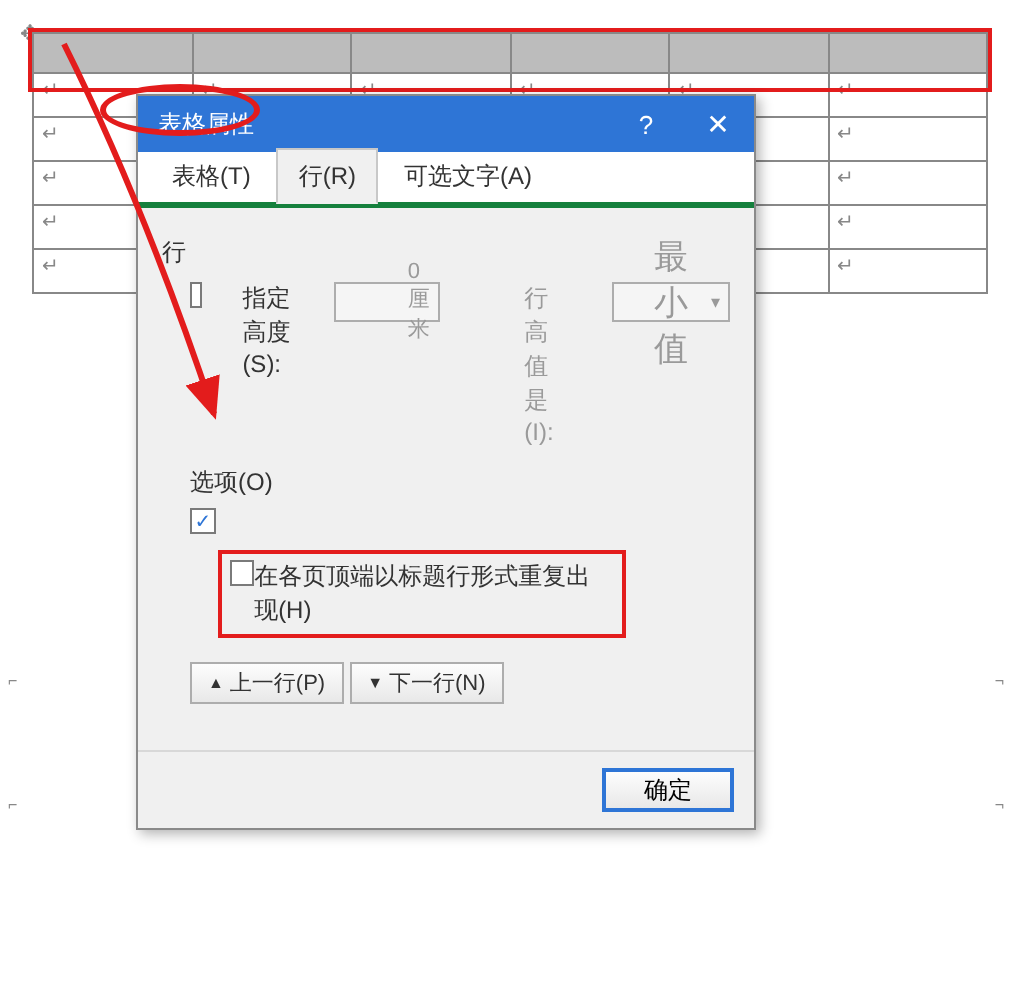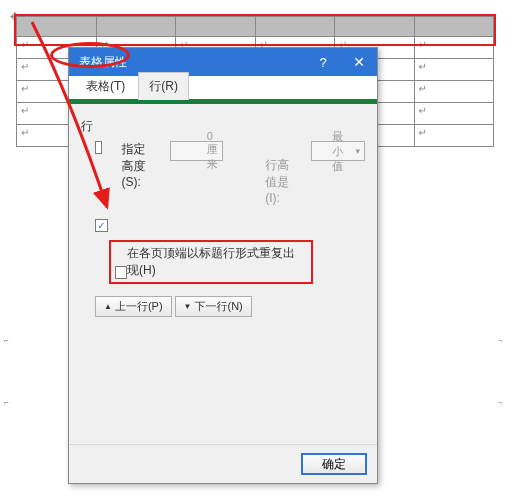--- a/index.html
+++ b/index.html
@@ -8,43 +8,43 @@
   
   .bg-table-wrap { position: absolute; top: 16px; left: 16px; right: 20px; }
   .bg-table { border-collapse: collapse; width: 100%; }
   .bg-table td { border: 1px solid #888; height: 22px; font-size: 10px; color: #888; padding: 2px 4px; vertical-align: top; }
   .bg-table tr.header td { background: #bcbcbc; height: 20px; }
   .bg-table tr.narrow td { border-color: #888; }
   .move-icon { position: absolute; top: 10px; left: 10px; font-size: 12px; color: #888; }
   .red-box-table { position: absolute; top: 14px; left: 14px; right: 18px; height: 32px; border: 2px solid #e31c1c; pointer-events: none; }
 
   
-  .dialog { position: absolute; top: 47px; left: 68px; width: 310px; height: 437px; background: #eab308; border: 1px solid #8a8a8a; box-shadow: 2px 2px 6px rgba(0,0,0,0.3); display: flex; flex-direction: column; }
+  .dialog { position: absolute; top: 47px; left: 68px; width: 310px; height: 368px; background: #eab308; border: 1px solid #8a8a8a; box-shadow: 2px 2px 6px rgba(0,0,0,0.3); display: flex; flex-direction: column; }
   .titlebar { background: #2e75d6; color: #fff; height: 28px; display: flex; align-items: center; padding-left: 10px; font-size: 12px; }
   .titlebar-text { flex: 1; }
   .titlebar-btn { width: 36px; height: 28px; display: flex; align-items: center; justify-content: center; color: #fff; font-size: 13px; }
   .titlebar-btn.close { font-size: 14px; }
 
   
-  .tabstrip { background: #fff; border-bottom: 5px solid #15803d; height: 28px; display: flex; align-items: flex-end; padding-left: 6px; }
+  .tabstrip { background: #fff; border-bottom: 3px solid #15803d; height: 28px; display: flex; align-items: flex-end; padding-left: 6px; }
   .tab { padding: 5px 10px 4px; font-size: 12px; color: #333; border: 1px solid transparent; border-bottom: none; margin-right: 2px; cursor: pointer; }
   .tab.active { background: #f0f0f0; border-color: #c8c8c8; border-bottom: 1px solid #f0f0f0; margin-bottom: -1px; }
 
   
   .content { flex: 1; background: #f0f0f0; padding: 10px 12px; color: #333; font-size: 12px; }
   .section-label { margin: 4px 0 6px; }
   .indent { margin-left: 14px; }
   .row { display: flex; gap: 20px; margin: 4px 0; }
   .checkbox { width: 13px; height: 13px; border: 1px solid #7a7a7a; background: #fff; display: inline-flex; align-items: center; justify-content: center; font-size: 10px; color: #2e75d6; }
   .spinner { width: 56px; height: 20px; border: 1px solid #adadad; background: #fff; padding: 1px 4px; font-size: 11px; display: inline-flex; align-items: center; }
   .spinner.disabled { background: #f5f5f5; color: #9a9a9a; padding-left: 36px; }
-  .label-disabled { color: #9a9a9a; margin-top: 16px; }
-  .dropdown { width: 70px; height: 20px; border: 1px solid #adadad; background: #f5f5f5; display: inline-flex; align-items: center; padding: 0 20px; font-size: 11px; color: #9a9a9a; position: relative; }
+  .label-disabled { color: #9a9a9a; }
+  .dropdown { width: 70px; height: 20px; border: 1px solid #adadad; background: #f5f5f5; display: inline-flex; align-items: center; padding: 0 20px; font-size: 17px; color: #9a9a9a; position: relative; }
   .dropdown::after { content: "▾"; position: absolute; right: 4px; font-size: 9px; }
-  .red-box-option { border: 2px solid #e31c1c; padding: 3px 4px; display: inline-flex; align-items: flex-end; gap: 0; margin-top: 4px; width: 204px; }
+  .red-box-option { border: 2px solid #e31c1c; padding: 3px 4px; display: inline-flex; align-items: flex-start; gap: 0; margin-top: 4px; width: 204px; }
 
   
   .nav-row { margin-top: 12px; display: flex; gap: 3px; }
   .nav-btn { border: 1px solid #adadad; background: linear-gradient(#fdfdfd,#e8e8e8); padding: 2px 8px; font-size: 11px; display: inline-flex; align-items: center; gap: 3px; cursor: pointer; }
   .nav-btn .tri { font-size: 8px; }
 
   
   .footer { background: #f0f0f0; border-top: 1px solid #d8d8d8; padding: 8px 10px; display: flex; justify-content: flex-end; gap: 24px; }
   .btn { min-width: 66px; height: 22px; border: 1px solid #adadad; background: linear-gradient(#fdfdfd,#e8e8e8); font-size: 12px; display: inline-flex; align-items: center; justify-content: center; cursor: pointer; }
   .btn.primary { border: 2px solid #2e75d6; }
@@ -121,33 +121,35 @@
 
 <div class="dialog">
   <div class="titlebar">
     <span class="titlebar-text">表格属性</span>
     <div class="titlebar-btn">?</div>
     <div class="titlebar-btn close">✕</div>
   </div>
   <div class="tabstrip">
     <div class="tab">表格(T)</div>
     <div class="tab active">行(R)</div>
+    <div class="tab">可选文字(A)</div>
   </div>
   <div class="content">
     <div class="section-label">行</div>
     <div class="indent">
       <div class="row indent">
         <span class="checkbox"></span>
         <span>指定高度(S):</span>
         <span class="spinner disabled">0 厘米</span>
         <span style="width:6px"></span>
         <span class="label-disabled">行高值是(I):</span>
         <span class="dropdown">最小值</span>
       </div>
       <div style="height:6px"></div>
+      <div>选项(O)</div>
       <div class="row indent">
         <span class="checkbox">✓</span>
       </div>
       <div class="indent">
         <div class="red-box-option">
           <span class="checkbox"></span>
           <span>在各页顶端以标题行形式重复出现(H)</span>
         </div>
       </div>
     </div>

